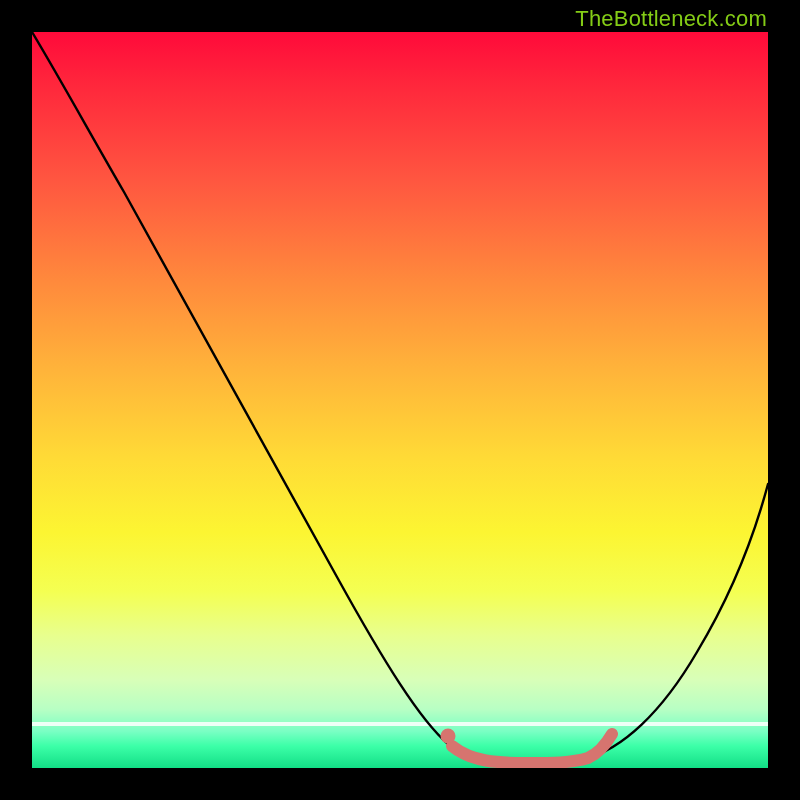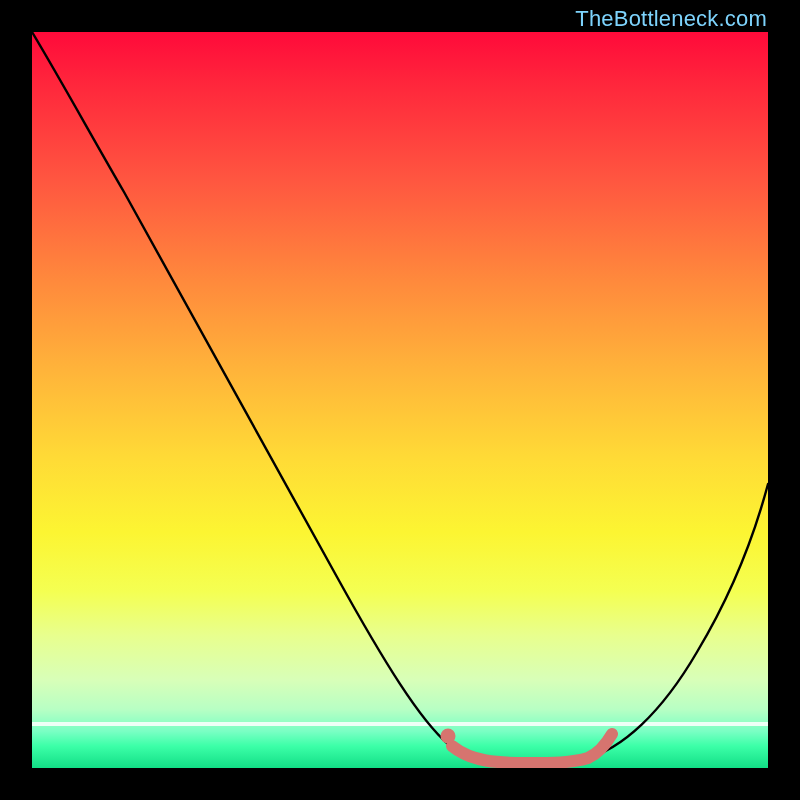--- a/index.html
+++ b/index.html
@@ -59,21 +59,21 @@
     inset: 0;
     width: 100%;
     height: 100%;
   }
   .attribution {
     position: absolute;
     top: 6px;
     right: 33px;
     font-family: Arial, Helvetica, sans-serif;
     font-size: 22px;
-    color: #7dd3fc;
+    color: #84cc16;
     font-weight: 400;
     letter-spacing: 0.2px;
   }
 </style>
 </head>
 <body>
 
 <div class="stage">
 
   <div class="plot-area">

